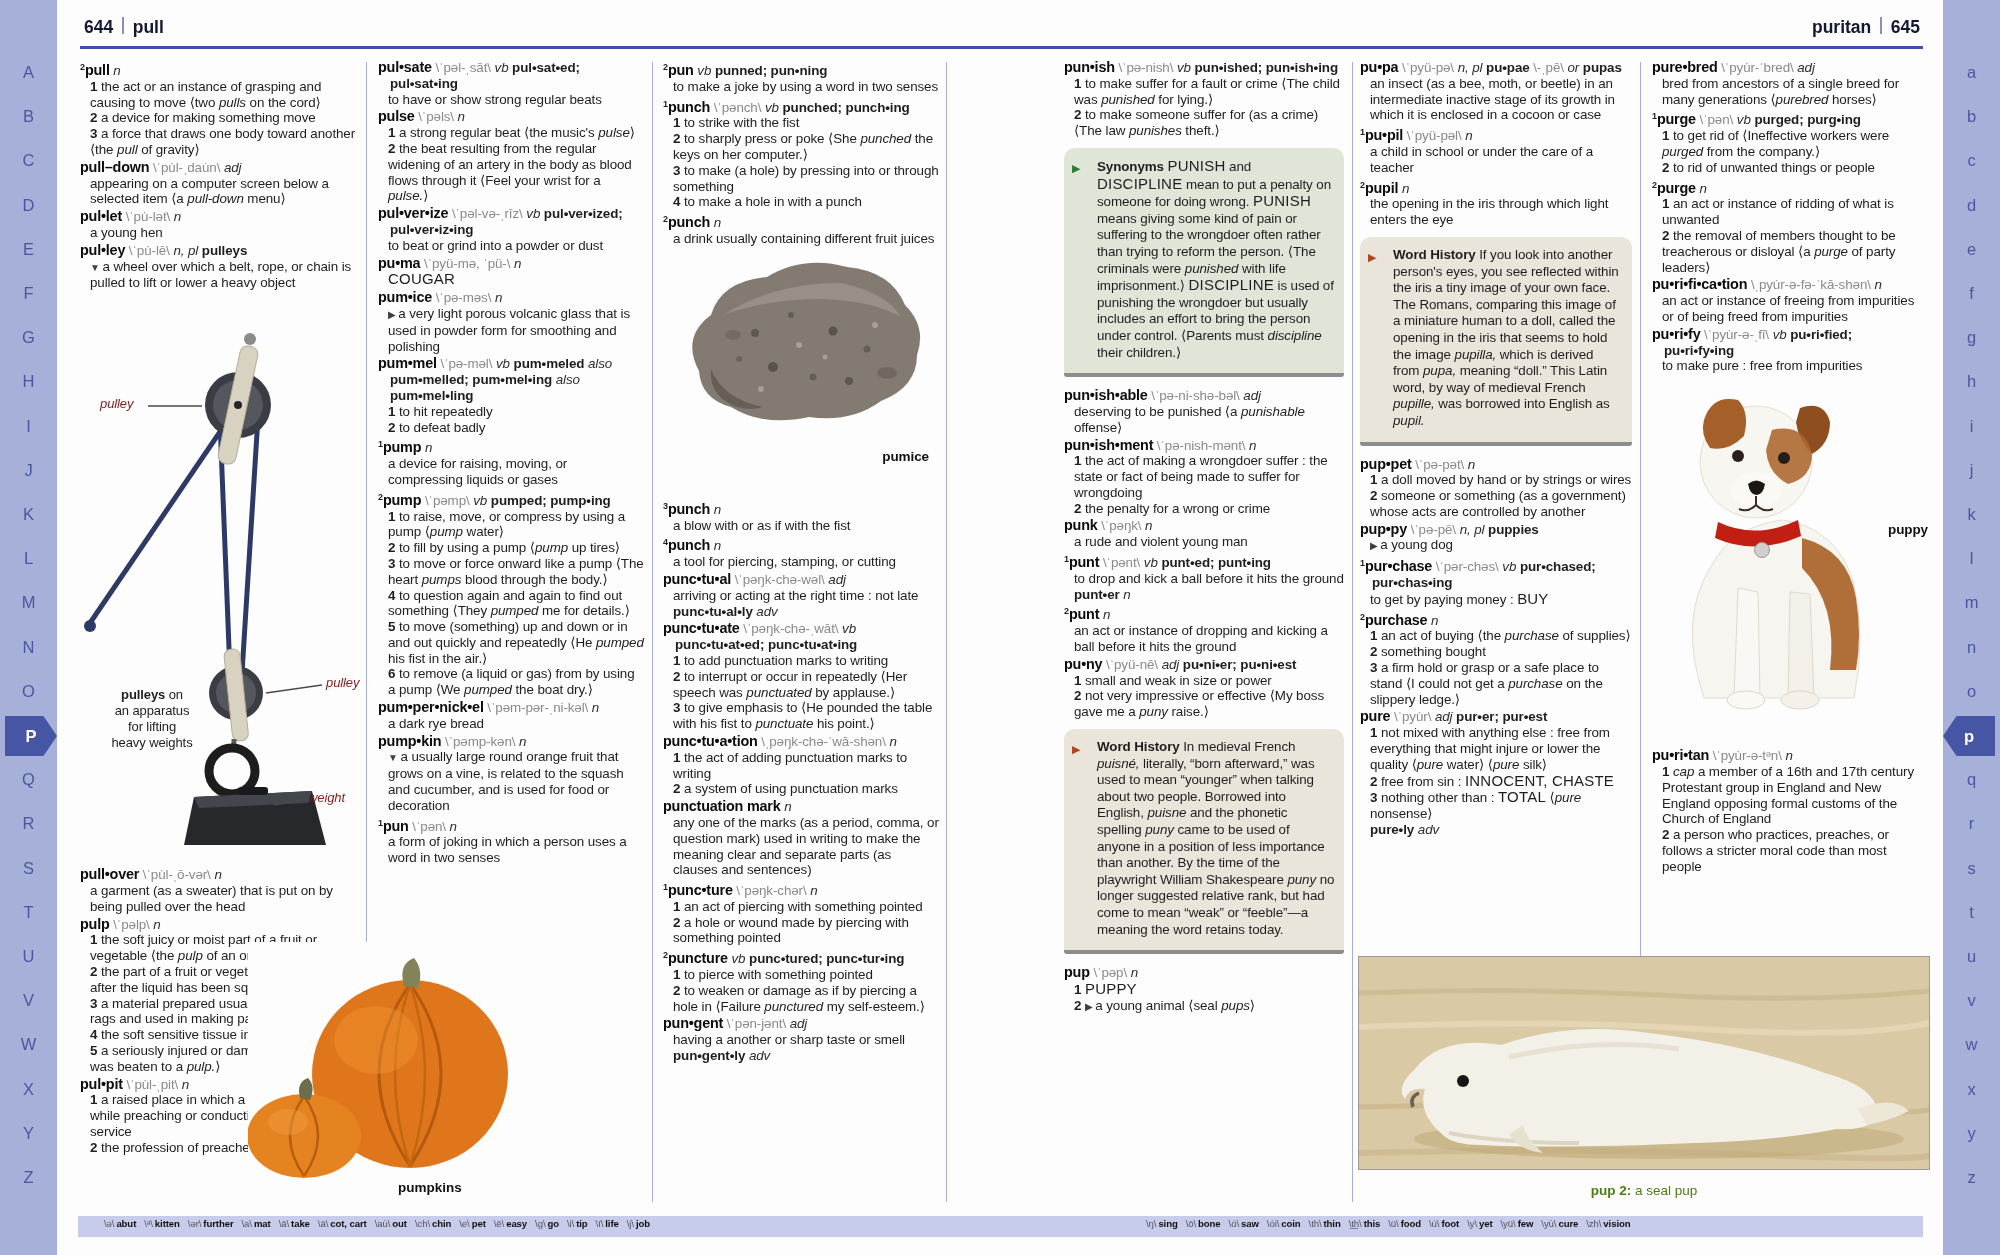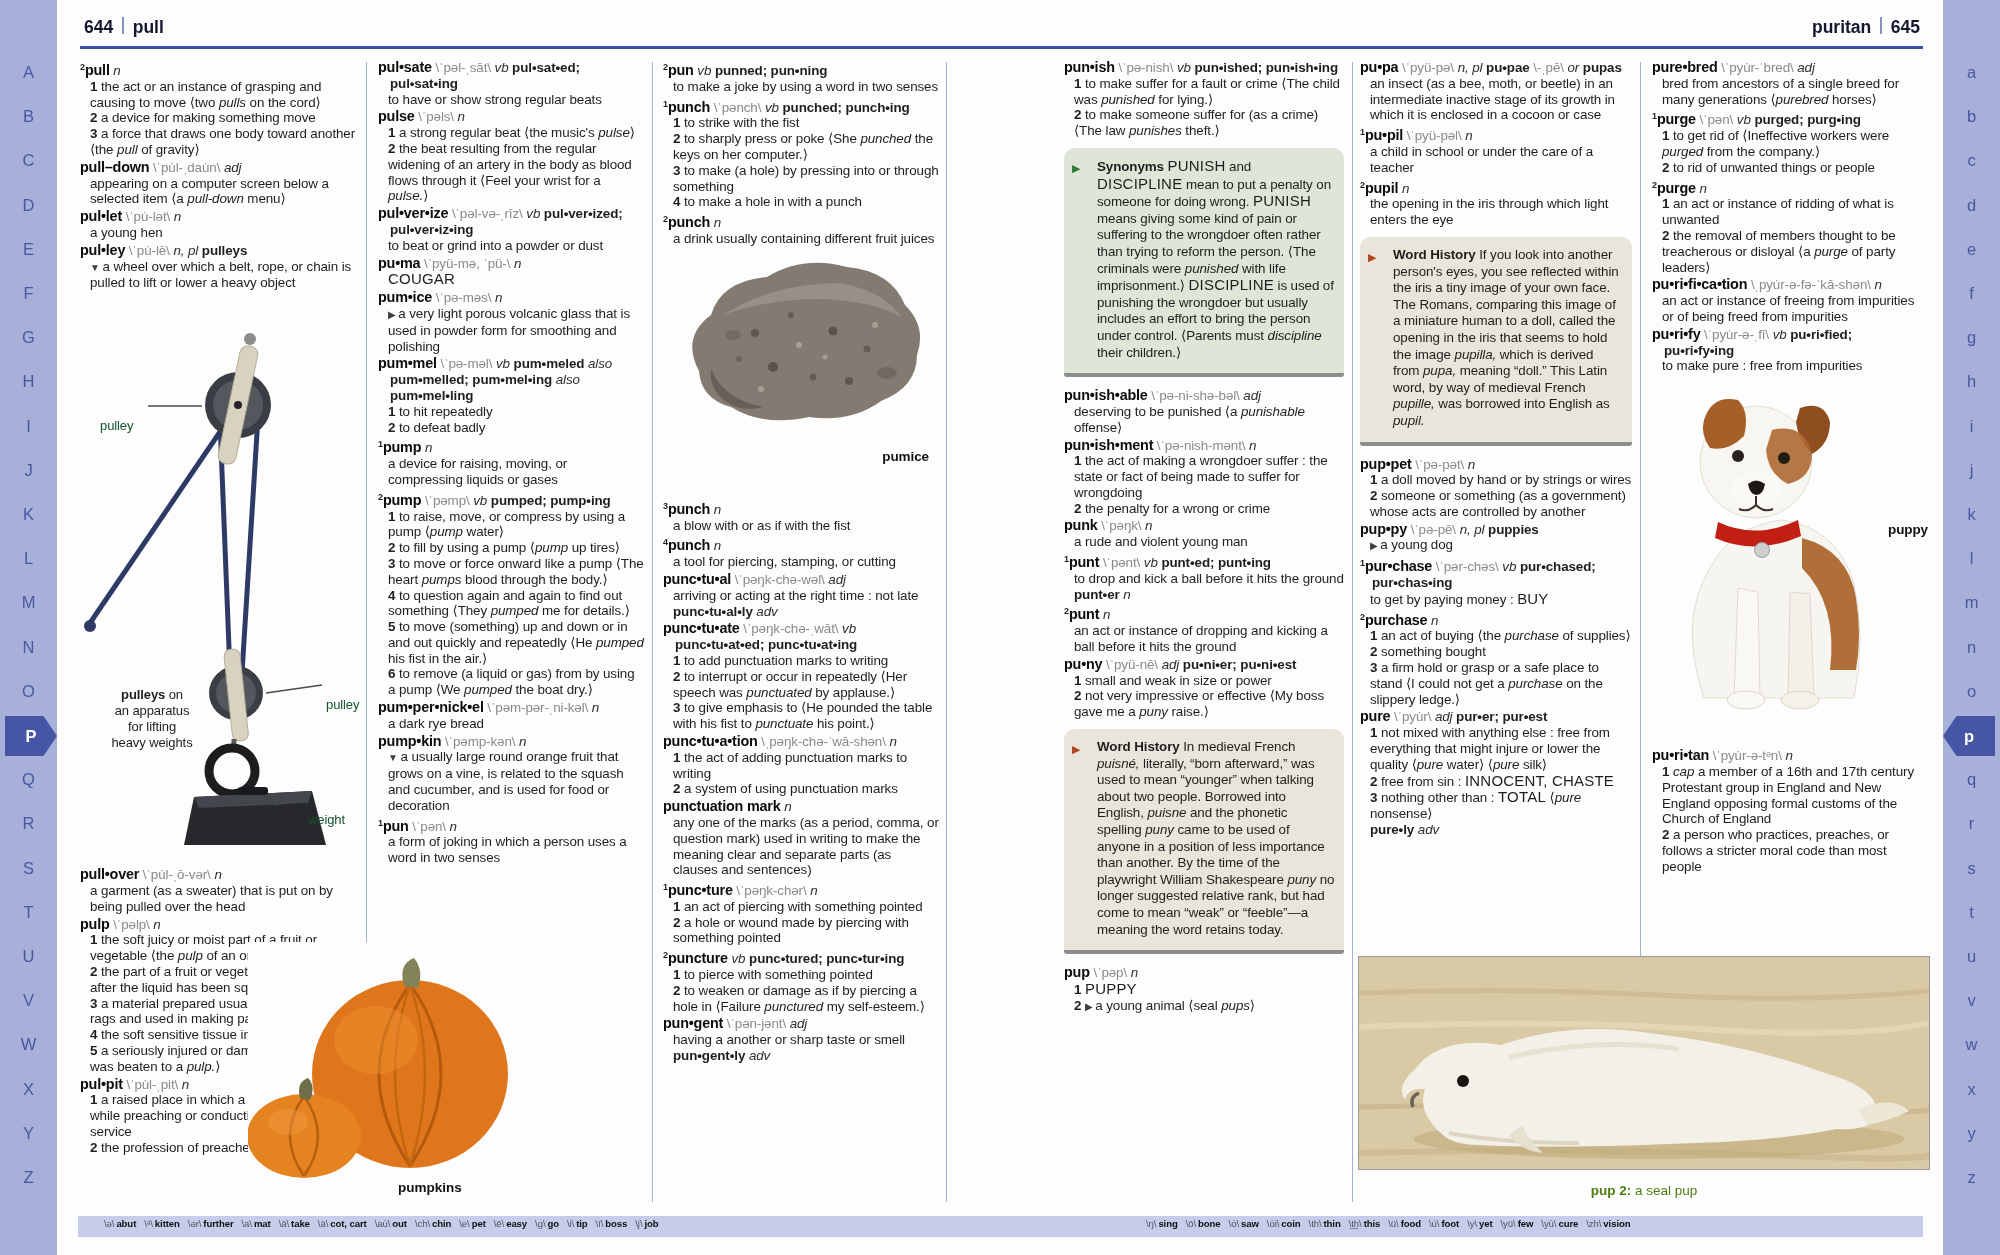--- a/index.html
+++ b/index.html
@@ -36,21 +36,21 @@
        border-bottom:4.5px solid #8d8d8d;padding:10px 9px 12px 10px;line-height:16.6px;}
   .box-syn{background:#dfe6d8;}
   .box-wh{background:#eae5da;}
   .box-arrow{position:absolute;left:8px;top:12px;font-size:11px;}
   .box-syn .box-arrow{color:#2f7a33;}
   .box-wh .box-arrow{color:#b0441c;}
   .box-text{margin-left:23px;}
   
   .fig{position:relative;z-index:5;}
   .fig-caption{font-weight:700;font-size:13.5px;color:#111;}
-  .pulley-label{position:absolute;font-size:13px;color:#14532d;margin-top:22px;}
+  .pulley-label{position:absolute;font-style:italic;font-size:13px;color:#7f1d1d;}
   .lab-top{left:20px;top:103px;}
   .lab-mid{left:246px;top:382px;}
   .lab-weight{left:228px;top:497px;}
   .pulley-caption{position:absolute;left:10px;top:394px;width:124px;text-align:center;
                   font-size:13px;line-height:15.8px;}
   .cap-pumice{position:absolute;right:10px;top:200px;}
   .lab-puppy{position:absolute;right:-4px;top:146px;}
   
   #fig-pumpkins{position:absolute;left:248px;top:942px;width:268px;height:268px;z-index:6;background:#fdfdfe;}
   .cap-pumpkins{position:absolute;left:150px;top:238px;font-weight:700;font-size:13.5px;color:#111;}
@@ -537,21 +537,21 @@
       <span class="pk-item"><span class="pk-sym">\ər\</span><span class="pk-word">further</span></span>
       <span class="pk-item"><span class="pk-sym">\a\</span><span class="pk-word">mat</span></span>
       <span class="pk-item"><span class="pk-sym">\ā\</span><span class="pk-word">take</span></span>
       <span class="pk-item"><span class="pk-sym">\ä\</span><span class="pk-word">cot, cart</span></span>
       <span class="pk-item"><span class="pk-sym">\au̇\</span><span class="pk-word">out</span></span>
       <span class="pk-item"><span class="pk-sym">\ch\</span><span class="pk-word">chin</span></span>
       <span class="pk-item"><span class="pk-sym">\e\</span><span class="pk-word">pet</span></span>
       <span class="pk-item"><span class="pk-sym">\ē\</span><span class="pk-word">easy</span></span>
       <span class="pk-item"><span class="pk-sym">\g\</span><span class="pk-word">go</span></span>
       <span class="pk-item"><span class="pk-sym">\i\</span><span class="pk-word">tip</span></span>
-      <span class="pk-item"><span class="pk-sym">\ī\</span><span class="pk-word">boss</span></span>
+      <span class="pk-item"><span class="pk-sym">\ī\</span><span class="pk-word">life</span></span>
       <span class="pk-item"><span class="pk-sym">\j\</span><span class="pk-word">job</span></span>
     </div>
   <div class="pk-group" id="pk-right">
       <span class="pk-item"><span class="pk-sym">\ŋ\</span><span class="pk-word">sing</span></span>
       <span class="pk-item"><span class="pk-sym">\ō\</span><span class="pk-word">bone</span></span>
       <span class="pk-item"><span class="pk-sym">\ȯ\</span><span class="pk-word">saw</span></span>
       <span class="pk-item"><span class="pk-sym">\ȯi\</span><span class="pk-word">coin</span></span>
       <span class="pk-item"><span class="pk-sym">\th\</span><span class="pk-word">thin</span></span>
       <span class="pk-item"><span class="pk-sym">\t͟h\</span><span class="pk-word">this</span></span>
       <span class="pk-item"><span class="pk-sym">\ü\</span><span class="pk-word">food</span></span>

